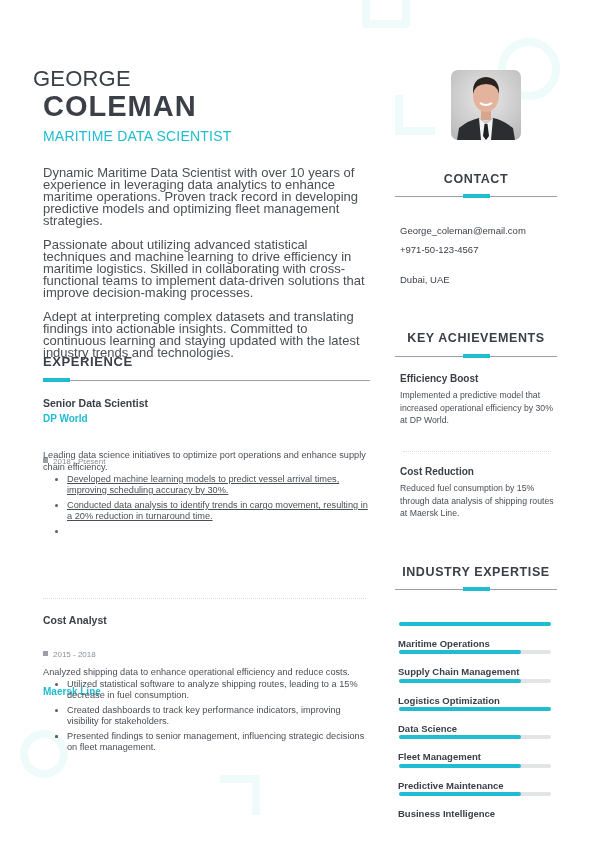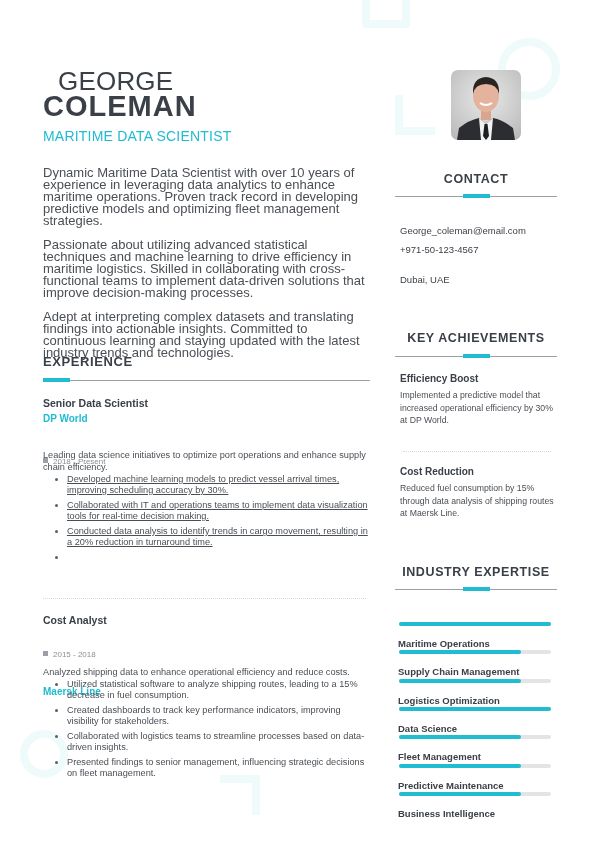--- a/index.html
+++ b/index.html
@@ -1,21 +1,21 @@
 <!DOCTYPE html>
 <html><head>
 <meta charset="utf-8">
 <style>
   * { box-sizing: border-box; margin: 0; padding: 0; }
   html, body { width: 600px; height: 850px; background: #ffffff; overflow: hidden; }
   body { font-family: "Liberation Sans", sans-serif; color: #3a3f45; position: relative; }
 
   .watermark { position: absolute; border: 8px solid #effafb; pointer-events: none; }
 
-  .first-name { position: absolute; left: 58px; top: 66px; font-size: 26px; color: #3b4048; letter-spacing: 0.2px; }
+  .first-name { position: absolute; left: 33px; top: 66px; font-size: 22px; color: #3b4048; letter-spacing: 0.2px; }
   .last-name { position: absolute; left: 43px; top: 90px; font-size: 29px; font-weight: bold; color: #3b4048; letter-spacing: 1px; }
   .job-title { position: absolute; left: 43px; top: 128px; font-size: 14px; color: #1fbcd2; letter-spacing: 0.2px; }
 
   .photo { position: absolute; left: 451px; top: 70px; width: 70px; height: 70px; border-radius: 7px; overflow: hidden;
            background: radial-gradient(circle at 50% 40%, #e8e8e8 0%, #c6c6c6 70%, #b5b5b5 100%); }
   .photo svg { width: 100%; height: 100%; display: block; }
 
   .summary { position: absolute; left: 43px; top: 167px; width: 328px; font-size: 13px; line-height: 12px; color: #4a4f55; }
   .summary p { margin-bottom: 12px; }
 
@@ -90,37 +90,36 @@
 <div class="accent-left" style="top:378px;"></div>
 
 <div class="job-role" style="top:397px;">Senior Data Scientist</div>
 <div class="job-company" style="top:413px;">DP World</div>
 <div class="job-dates" style="top:421px;margin-top:36px;">
   <span class="cal"></span><span>2018 - Present</span>
 </div>
 <div class="job-desc" style="top:449px;">Leading data science initiatives to optimize port operations and enhance supply chain efficiency.</div>
 <ul class="bullets" style="top:474px;text-decoration:underline;">
   <li><span class="dot"></span><span>Developed machine learning models to predict vessel arrival times, improving scheduling accuracy by 30%.</span></li>
-  <li><span class="dot"></span><span>Collaborated with IT and operations teams to implement data visualization tools for real-time decision making.</span></li>
   <li><span class="dot"></span><span>Conducted data analysis to identify trends in cargo movement, resulting in a 20% reduction in turnaround time.</span></li>
   <li><span class="dot"></span></li>
 </ul>
 
 <div class="dotted-sep" style="left:43px;top:598px;width:323px;"></div>
 
 <div class="job-role" style="top:614px;">Cost Analyst</div>
 <div class="job-company" style="top:654px;margin-top:32px;">Maersk Line</div>
 <div class="job-dates" style="top:650px;">
   <span class="cal"></span><span>2015 - 2018</span>
 </div>
 <div class="job-desc" style="top:666px;">Analyzed shipping data to enhance operational efficiency and reduce costs.</div>
 <ul class="bullets" style="top:679px;">
   <li><span class="dot"></span><span>Utilized statistical software to analyze shipping routes, leading to a 15% decrease in fuel consumption.</span></li>
   <li><span class="dot"></span><span>Created dashboards to track key performance indicators, improving visibility for stakeholders.</span></li>
-  <li><span class="dot"></span><span>Collaborated with logistics teams to streamline processes based on data-driven insights.</span></li>
+  <li><span class="dot"></span></li>
   <li><span class="dot"></span><span>Presented findings to senior management, influencing strategic decisions on fleet management.</span></li>
 </ul>
 
 <div class="section-title-right" style="top:331px;">KEY ACHIEVEMENTS</div>
 <div class="rule-right" style="top:356px;"></div>
 <div class="accent-right" style="top:354px;"></div>
 
 <div class="ach-title" style="top:373px;">Efficiency Boost</div>
 <div class="ach-desc" style="top:389px;">Implemented a predictive model that increased operational efficiency by 30% at DP World.</div>
 <div class="dotted-sep" style="left:403px;top:451px;width:148px;"></div>

